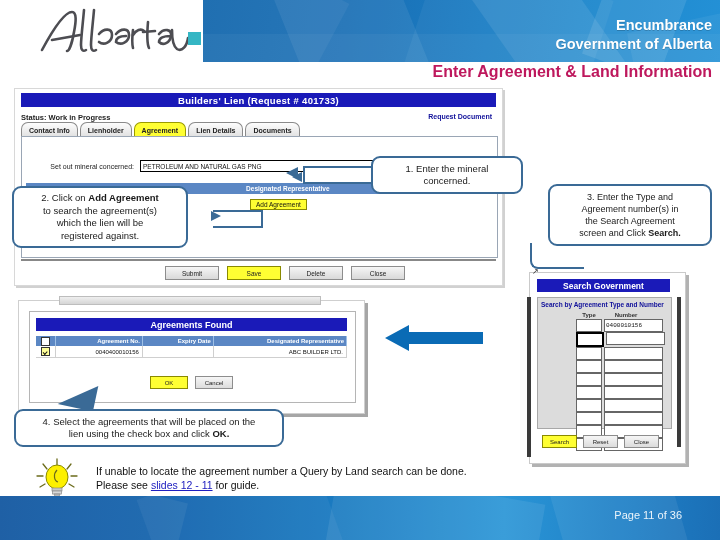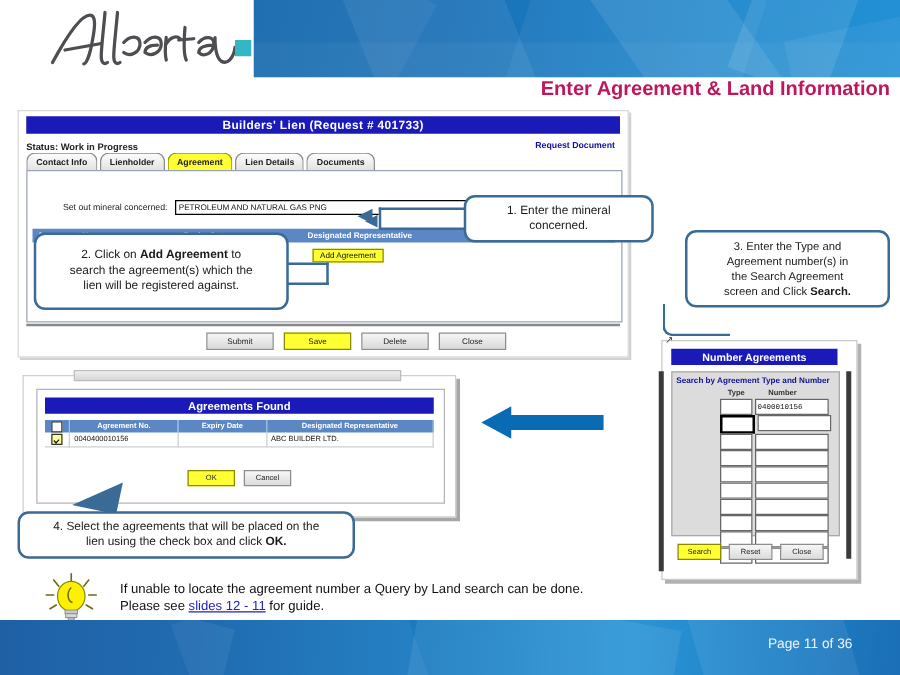--- a/index.html
+++ b/index.html
@@ -112,20 +112,21 @@
     border:1px solid #8d8d8d;font-size:6.5px;color:#222;
     display:flex;align-items:center;justify-content:center;
   }
   .fbtn.hl{background:#ffff33;border-color:#8a8a00;}
 
   
   #agreements-found-window{
     position:absolute;left:18px;top:300px;width:345px;height:112px;
     background:#ffffff;border:1px solid #cfcfcf;
     box-shadow:3px 3px 0 rgba(0,0,0,.35);
+    text-align:right;
   }
   #af-inner{
     position:absolute;left:10px;top:10px;width:325px;height:90px;
     border:1px solid #b5b5b5;background:#fff;
   }
   #af-titlebar{
     position:absolute;left:6px;top:6px;width:311px;height:13px;
     background:#1a1ab8;color:#fff;font-size:9px;font-weight:bold;
     display:flex;align-items:center;justify-content:center;
   }
@@ -214,21 +215,21 @@
 
   
   .callout{
     position:absolute;background:#ffffff;border:2px solid #3a6a96;
     border-radius:9px;color:#1a1a1a;font-size:9.5px;line-height:12.5px;
     text-align:center;display:flex;align-items:center;justify-content:center;
     padding:4px 24px;box-sizing:border-box;
   }
   .callout b{font-weight:bold;}
   #callout-1{left:371px;top:156px;width:152px;height:38px;}
-  #callout-2{left:27px;top:186px;width:204px;height:62px;}
+  #callout-2{left:12px;top:186px;width:176px;height:62px;}
   #callout-3{left:548px;top:184px;width:164px;height:62px;font-size:9px;line-height:12px;}
   #callout-4{left:14px;top:409px;width:270px;height:38px;font-size:9.5px;}
 
   .tail{position:absolute;background:#ffffff;border:2px solid #3a6a96;}
   #tail-1{left:303px;top:166px;width:70px;height:14px;border-right:none;border-radius:0;}
   #tail-1b{left:303px;top:166px;width:4px;height:14px;background:#fff;border:none;}
   #tail-2{left:213px;top:210px;width:48px;height:14px;border-left:none;}
   #tail-2b{left:255px;top:210px;width:8px;height:14px;background:#fff;border:none;}
   #tail-3{left:530px;top:243px;width:52px;height:24px;border-top:none;border-right:none;
           border-radius:0 0 0 8px;background:transparent;}
@@ -299,20 +300,24 @@
         <path d="M97 31 C100 26, 105 24, 108 27"></path>
         <path d="M112 18 C111 30, 111 40, 113 44"></path>
         <path d="M107 28 L119 27"></path>
         <path d="M123 30 C128 24, 136 25, 135 32 C134 39, 127 42, 123 38 C123 34, 128 32, 134 32"></path>
         <path d="M136 26 C136 34, 137 42, 141 45 C146 48, 151 42, 152 34"></path>
       </g>
       <rect x="152" y="28" width="13" height="13" fill="#35b6c4"></rect>
     </svg>
   </div>
 
+  <div id="hdr-title-block">
+    <div>Encumbrance</div>
+    <div>Government of Alberta</div>
+  </div>
 </div>
 <div id="hdr-subtitle">Enter Agreement &amp; Land Information</div>
 
 <div id="app-form">
   <div id="form-titlebar">Builders' Lien (Request # 401733)</div>
   <div id="status-line">Status: Work in Progress</div>
   <div id="request-document-link">Request Document</div>
 
   <div id="tabstrip">
     <div class="tab">Contact Info</div>
@@ -378,21 +383,21 @@
       <div class="afbtn hl">OK</div>
       <div class="afbtn">Cancel</div>
     </div>
   </div>
 </div>
 
 <div id="search-agreements-window">
   <div id="sa-arrow-mark">↗</div>
   <div id="sa-scroll-left"></div>
   <div id="sa-scroll-right"></div>
-  <div id="sa-titlebar">Number Agreements</div>
+  <div id="sa-titlebar">Search Government</div>
   <div id="sa-panel">
     <div id="sa-legend">Search by Agreement Type and Number</div>
     <div id="sa-grid-head">
       <span>Type</span>
       <span>Number</span>
     </div>
     <div id="sa-grid">
       <div class="sa-row">
         <div class="sa-type-cell"></div>
         <div class="sa-num-cell">0400010156</div>

